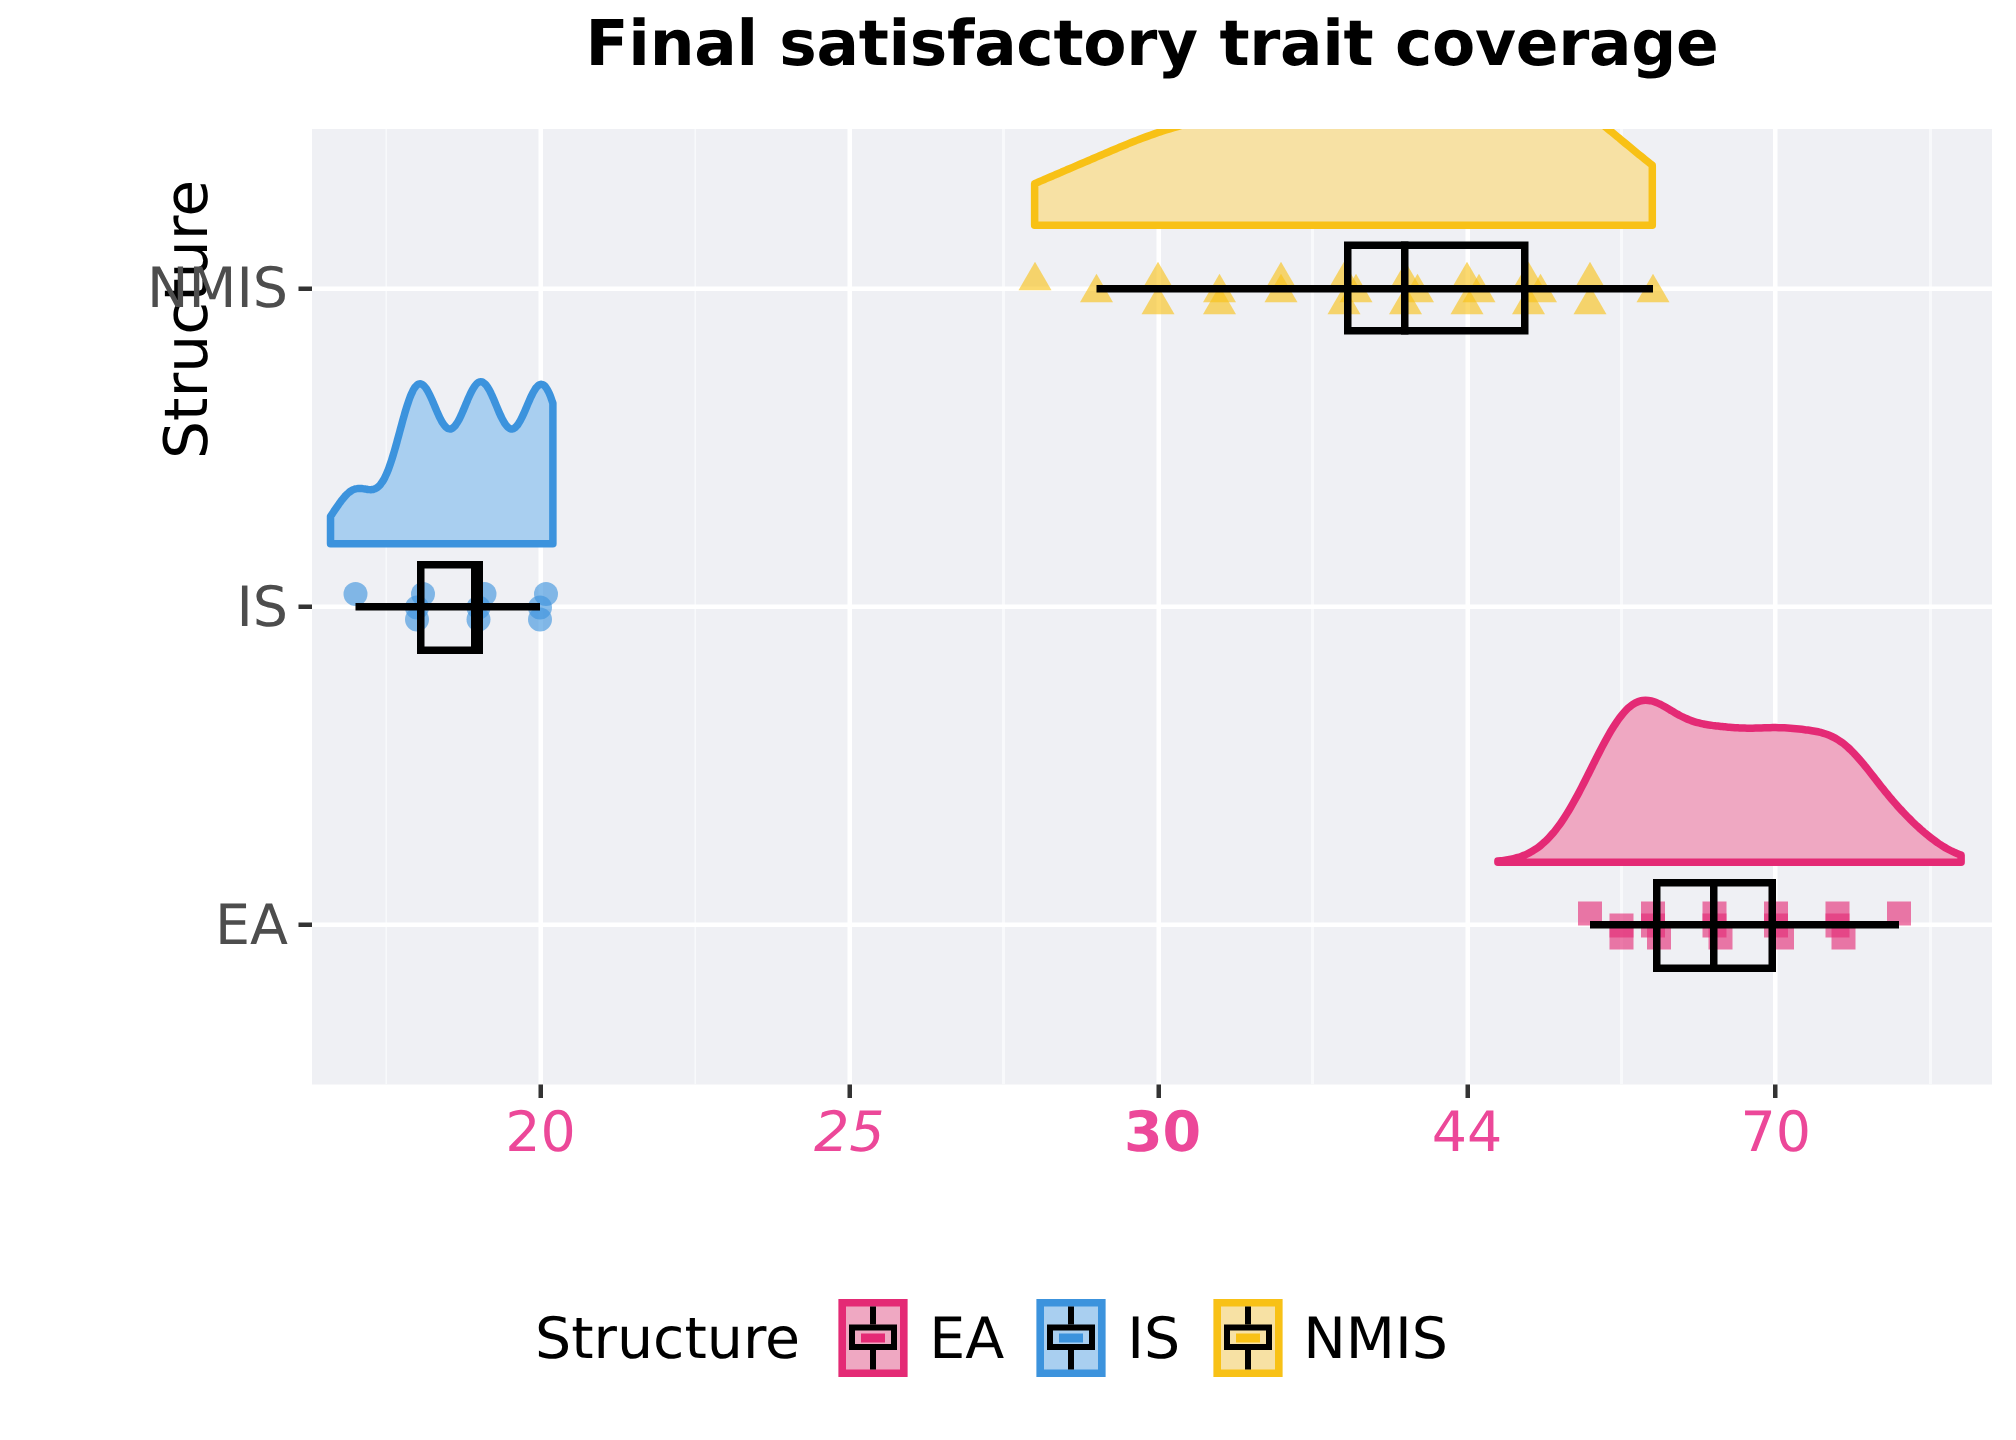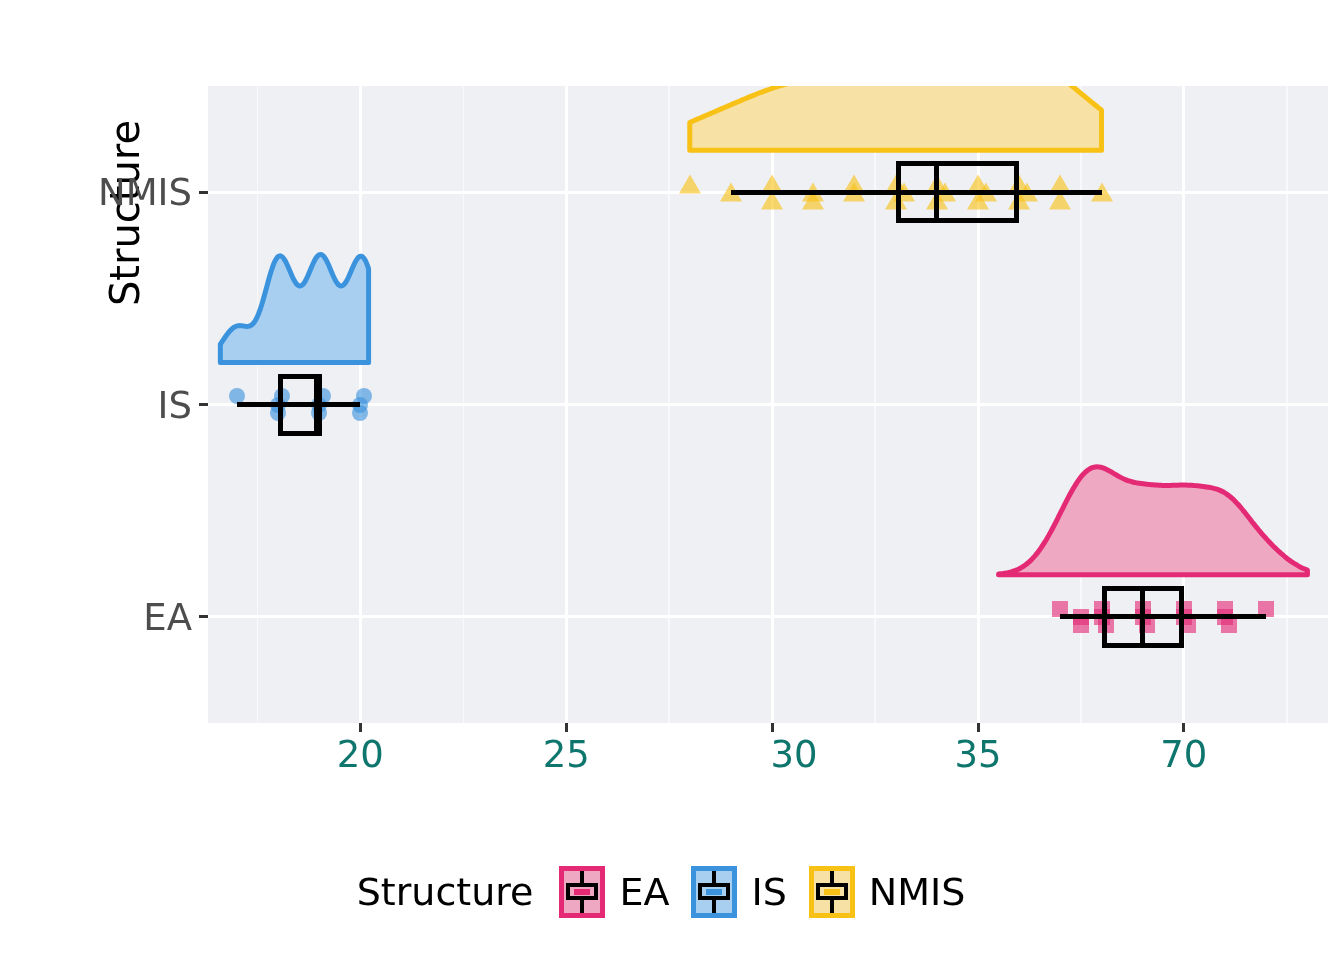--- a/index.html
+++ b/index.html
@@ -90,21 +90,21 @@
     position: absolute;
     width: 3px;
     height: 9px;
     background: #333333;
     top: 723px;
   }
   .x-tick-label {
     position: absolute;
     top: 733px;
     font-size: 37px;
-    color: #0f766e;
+    color: #ec4899;
     transform: translateX(-50%);
     white-space: nowrap;
   }
   .y-tick-mark {
     position: absolute;
     height: 3px;
     width: 9px;
     background: #333333;
     left: 199px;
   }
@@ -215,20 +215,21 @@
     height: 0;
     border-left: 11px solid transparent;
     border-right: 11px solid transparent;
   }
 </style>
 </head>
 <body>
 
 <div id="root">
 
+  <div class="chart-title">Final satisfactory trait coverage</div>
 
   <div class="y-axis-title">Structure</div>
 
 
   <div class="panel" id="panel">
       <div class="gridline-major-x" style="left: 150.853px;"></div>
       <div class="gridline-major-x" style="left: 356.735px;"></div>
       <div class="gridline-major-x" style="left: 562.618px;"></div>
       <div class="gridline-major-x" style="left: 768.5px;"></div>
       <div class="gridline-major-x" style="left: 974.382px;"></div>
@@ -307,25 +308,25 @@
       <div class="pt pt-tri" style="left: 893.529px; top: 106.167px; opacity: 0.62; border-bottom: 19px solid rgb(248, 193, 22);"></div>
       <div class="whisker" style="left: 522.941px; width: 370.588px; top: 103.667px;"></div>
       <div class="box-rect" style="left: 687.647px; width: 123.529px; top: 75.1667px; height: 62px;"></div>
       <div class="box-median" style="left: 726.324px; top: 75.1667px; height: 62px;"></div>
     </div>
 
   <div id="axis-layer">
       <div class="x-tick-mark" style="left: 358.853px;"></div>
       <div class="x-tick-label" style="left: 360.353px;">20</div>
       <div class="x-tick-mark" style="left: 564.735px;"></div>
-      <div class="x-tick-label" style="left: 566.235px;">25</div>
+      <div class="x-tick-label" style="left: 566.235px; font-style: italic;">25</div>
       <div class="x-tick-mark" style="left: 770.618px;"></div>
-      <div class="x-tick-label" style="left: 794px;">30</div>
+      <div class="x-tick-label" style="left: 775px; font-weight: bold;">30</div>
       <div class="x-tick-mark" style="left: 976.5px;"></div>
-      <div class="x-tick-label" style="left: 978px;">35</div>
+      <div class="x-tick-label" style="left: 978px;">44</div>
       <div class="x-tick-mark" style="left: 1182.38px;"></div>
       <div class="x-tick-label" style="left: 1183.88px;">70</div>
       <div class="y-tick-mark" style="top: 615.333px;"></div>
       <div class="y-tick-label" style="top: 616.833px;">EA</div>
       <div class="y-tick-mark" style="top: 403px;"></div>
       <div class="y-tick-label" style="top: 404.5px;">IS</div>
       <div class="y-tick-mark" style="top: 190.667px;"></div>
       <div class="y-tick-label" style="top: 192.167px;">NMIS</div>
     </div>
 

